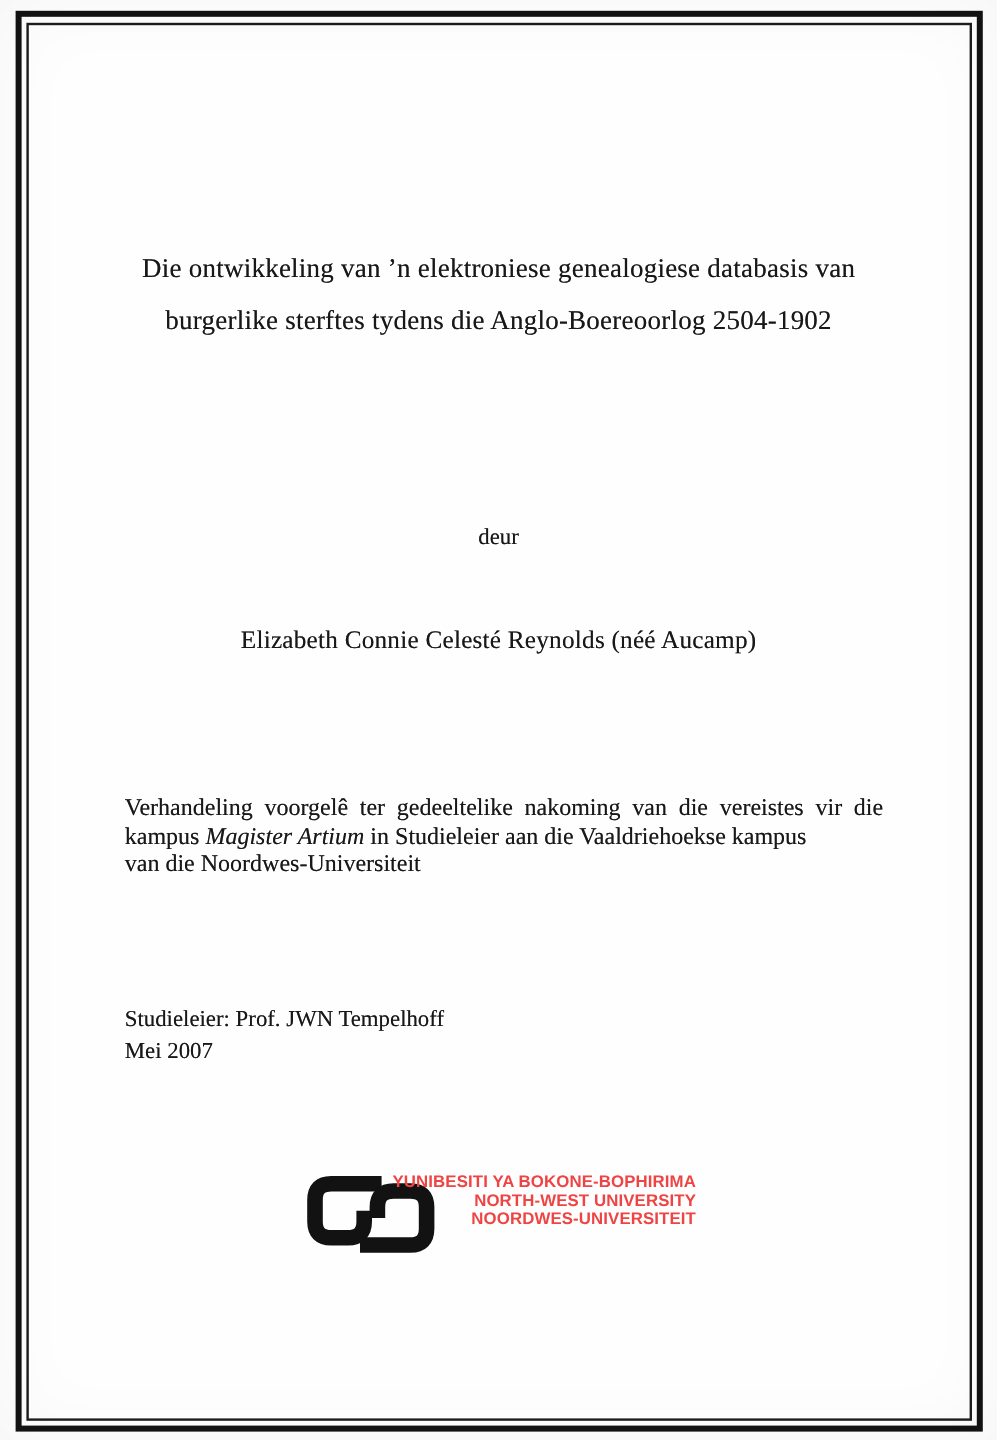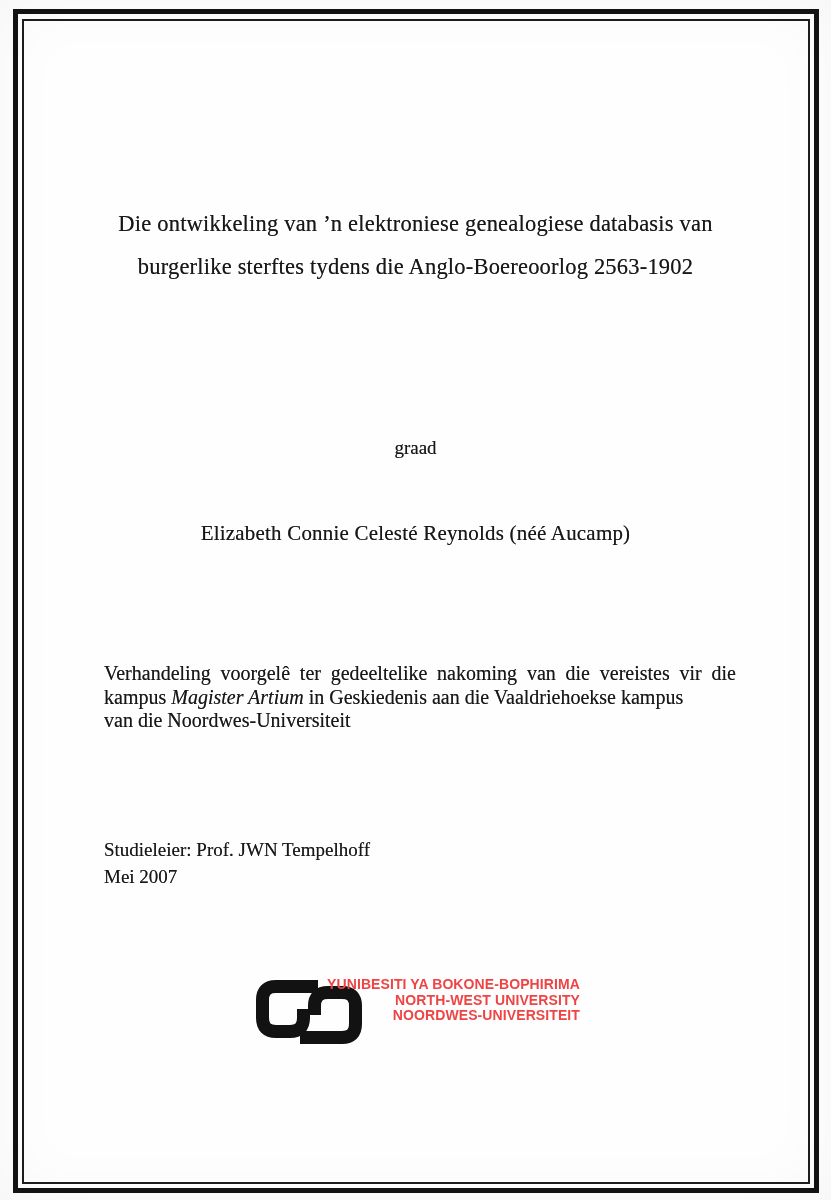--- a/index.html
+++ b/index.html
@@ -98,30 +98,30 @@
 </head>
 <body>
 
 <div class="page">
 
   <div class="frame-outer"></div>
   <div class="frame-inner"></div>
 
   <h1 class="thesis-title scan-ink">
     <span>Die ontwikkeling van ’n elektroniese genealogiese databasis van</span>
-    <span>burgerlike sterftes tydens die Anglo-Boereoorlog 2563-1902</span>
+    <span>burgerlike sterftes tydens die Anglo-Boereoorlog 2504-1902</span>
   </h1>
 
-  <div class="byline-word scan-ink">graad</div>
+  <div class="byline-word scan-ink">deur</div>
 
   <div class="author-name scan-ink">Elizabeth Connie Celesté Reynolds (néé Aucamp)</div>
 
   <div class="statement scan-ink">
     <div class="line-full">Verhandeling voorgelê ter gedeeltelike nakoming van die vereistes vir die</div>
-    <div><span>kampus </span><i>Magister Artium</i><span> in Geskiedenis aan die Vaaldriehoekse kampus</span></div>
+    <div><span>kampus </span><i>Magister Artium</i><span> in Studieleier aan die Vaaldriehoekse kampus</span></div>
     <div>van die Noordwes-Universiteit</div>
   </div>
 
   <div class="supervisor-block scan-ink">
     <div>Studieleier: Prof. JWN Tempelhoff</div>
     <div>Mei 2007</div>
   </div>
 
   <svg class="logo-mark" width="110" height="74" viewBox="0 0 110 74" aria-hidden="true">
     <g fill="none" stroke="#121212" stroke-width="13">

